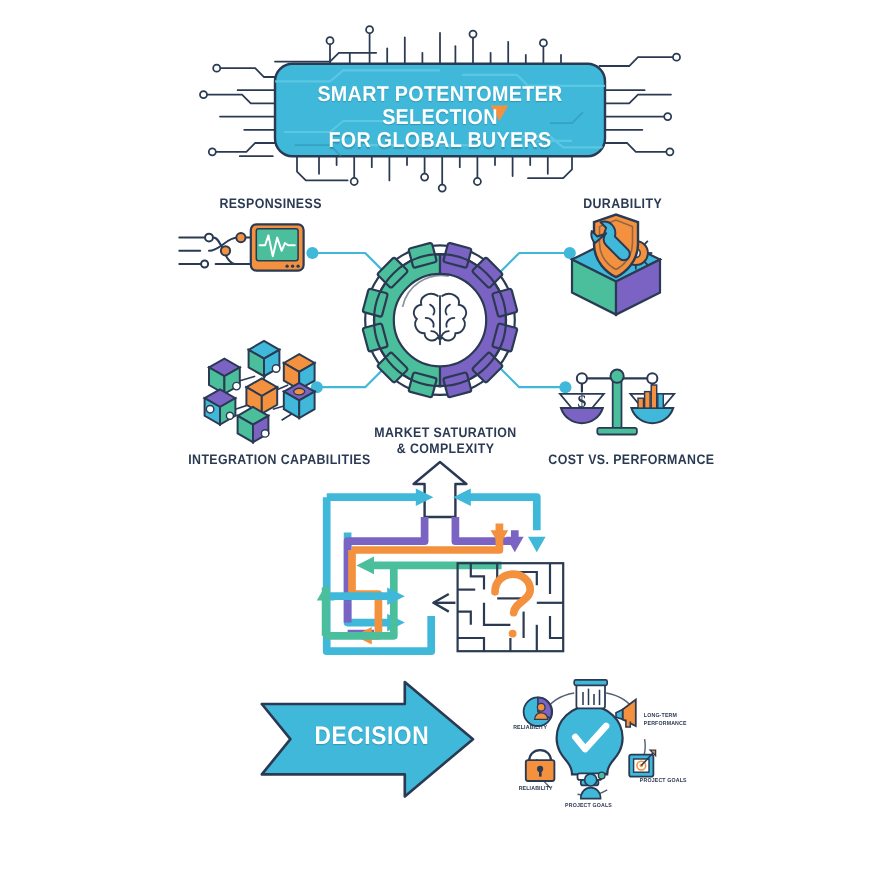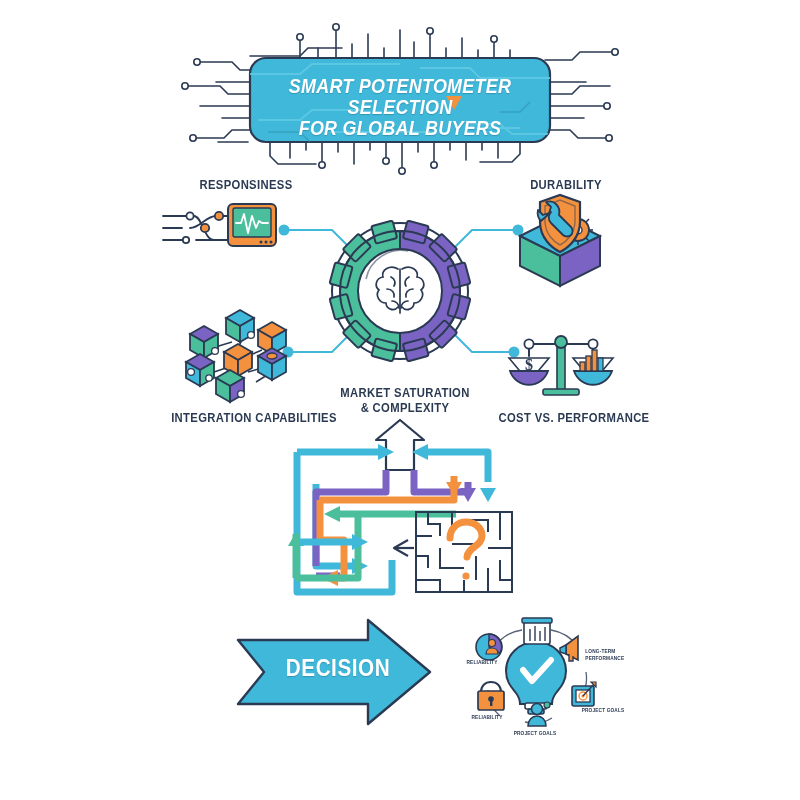--- a/index.html
+++ b/index.html
@@ -30,21 +30,20 @@
     position: absolute;
     left: 0; right: 0; top: 44px;
     text-align: center;
     color: #ffffff;
     font-weight: bold;
     font-stretch: condensed;
     letter-spacing: 0.3px;
     line-height: 1.08;
     text-shadow: 0 1px 1px rgba(20,50,70,.25);
     pointer-events: none;
-    font-style: italic;
   }
   #banner-line1 { font-size: 19.5px; display:block; transform: scaleX(.92); }
   #banner-line2 { font-size: 19.5px; display:block; transform: scaleX(.92); }
 
   
   .cap {
     position: absolute;
     color: #2b3a53;
     font-weight: bold;
     font-size: 12.5px;

